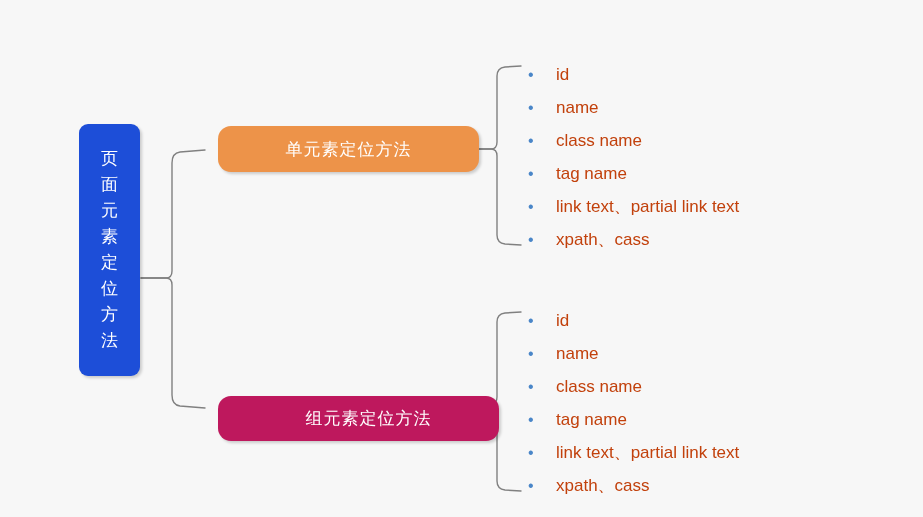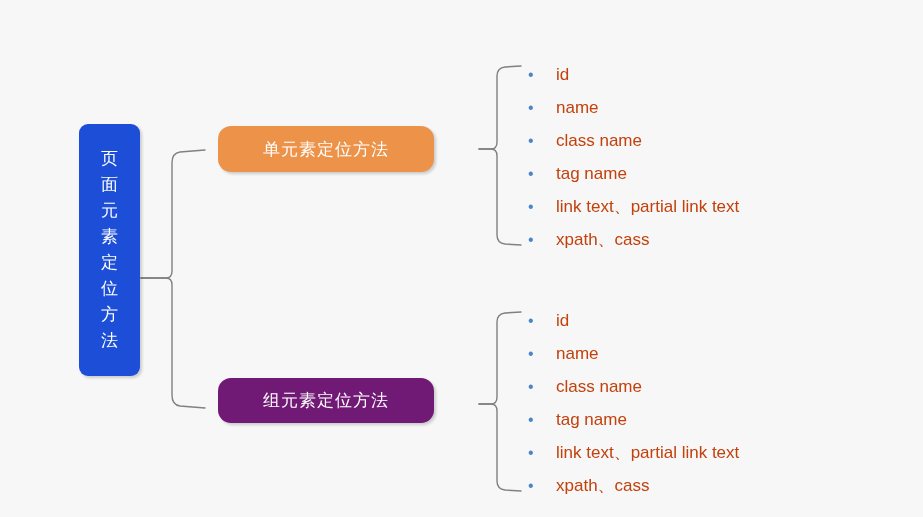--- a/index.html
+++ b/index.html
@@ -51,42 +51,43 @@
     text-align: center;
     width: 20px;
     word-break: break-all;
     white-space: normal;
   }
 
   
   .branch-node {
     position: absolute;
     left: 218px;
-    width: 216px;
+    width: 261px;
     border-radius: 13px;
     display: flex;
     align-items: center;
     justify-content: center;
     box-shadow: 2px 2px 3px rgba(0,0,0,0.18);
   }
   .branch-node .branch-label {
     color: #ffffff;
     font-size: 17px;
     letter-spacing: 1px;
     white-space: nowrap;
   }
   #branch-single {
     top: 126px;
     height: 46px;
     background: #ed9349;
   }
   #branch-group {
-    top: 378px;
+    top: 396px;
     height: 45px;
-    background: #701a75;
+    background: #be185d;
+    padding-left: 20px;
   }
 
   
   .bullet-list {
     position: absolute;
     left: 528px;
   }
   #list-single { top: 58px; }
   #list-group  { top: 304px; }
 

